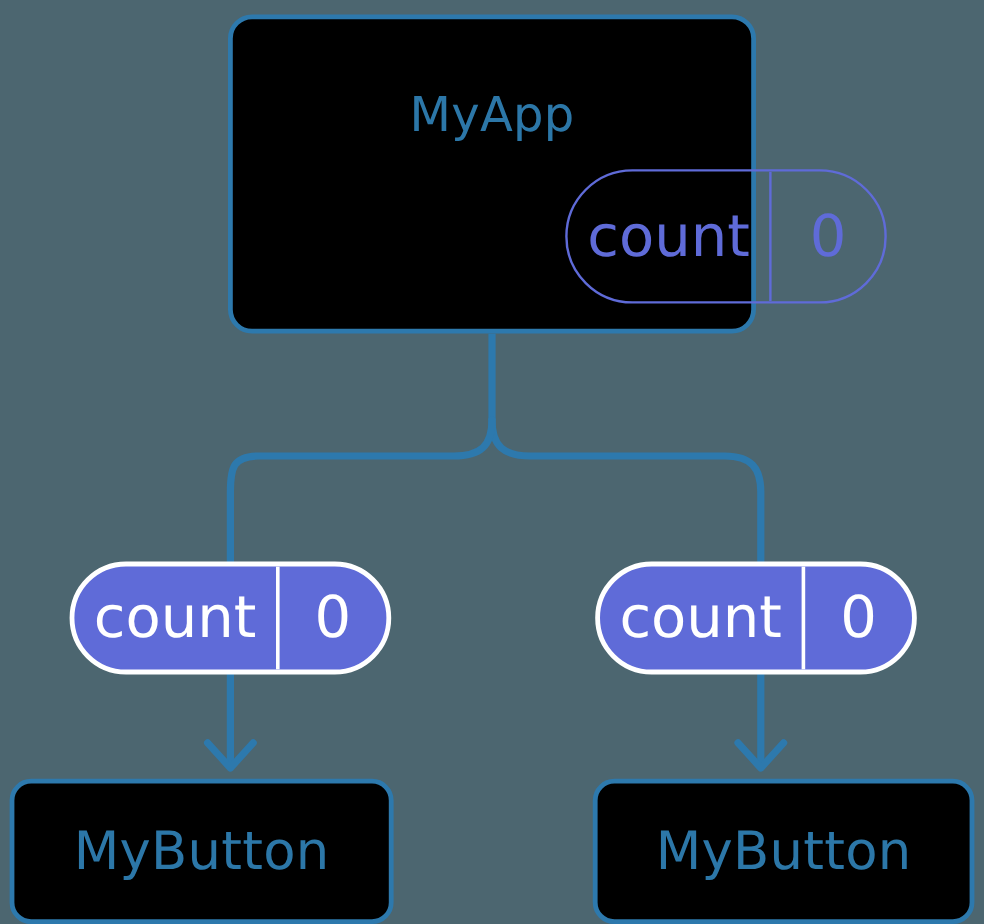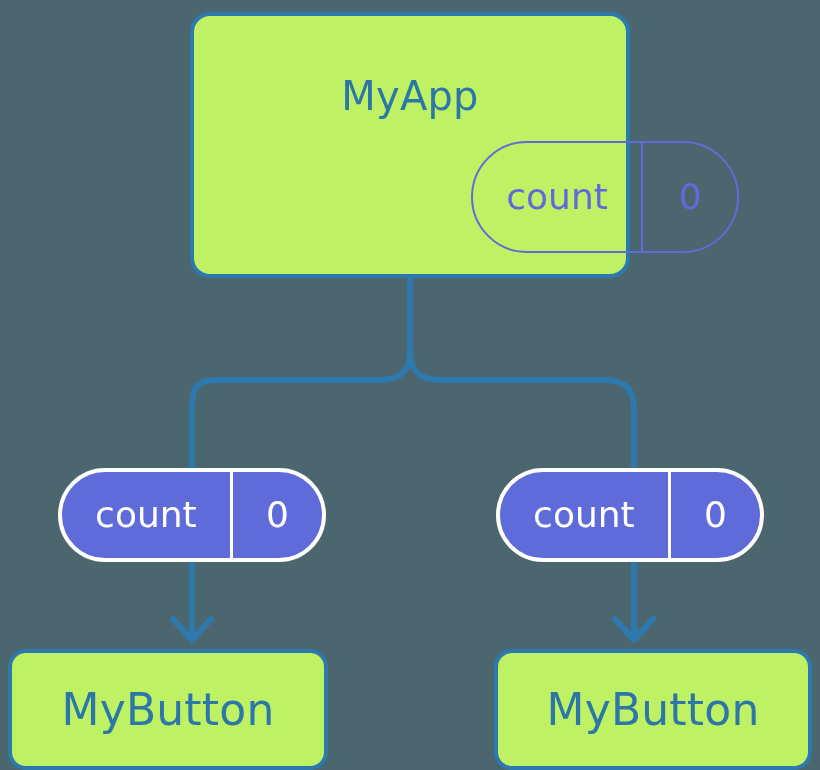--- a/index.html
+++ b/index.html
@@ -20,21 +20,21 @@
   #wires {
     position: absolute;
     left: 0;
     top: 0;
     width: 820px;
     height: 770px;
   }
 
   .node-box {
     position: absolute;
-    background: #bef264;
+    background: #000000;
     border: 4px solid #2d79ad;
     border-radius: 18px;
     box-sizing: border-box;
     display: flex;
     align-items: center;
     justify-content: center;
   }
   .node-box .node-label {
     color: #2c77a8;
     font-size: 44px;
@@ -83,21 +83,21 @@
     align-items: stretch;
     border-radius: 999px;
     overflow: hidden;
   }
   .pill .pill-key,
   .pill .pill-val {
     display: flex;
     align-items: center;
     justify-content: center;
     line-height: 1;
-    font-size: 36px;
+    font-size: 48px;
   }
 
   
   .pill.hollow {
     border: 2.5px solid #5f6bd8;
     background: transparent;
   }
   .pill.hollow .pill-key,
   .pill.hollow .pill-val {
     color: #5f6bd8;

